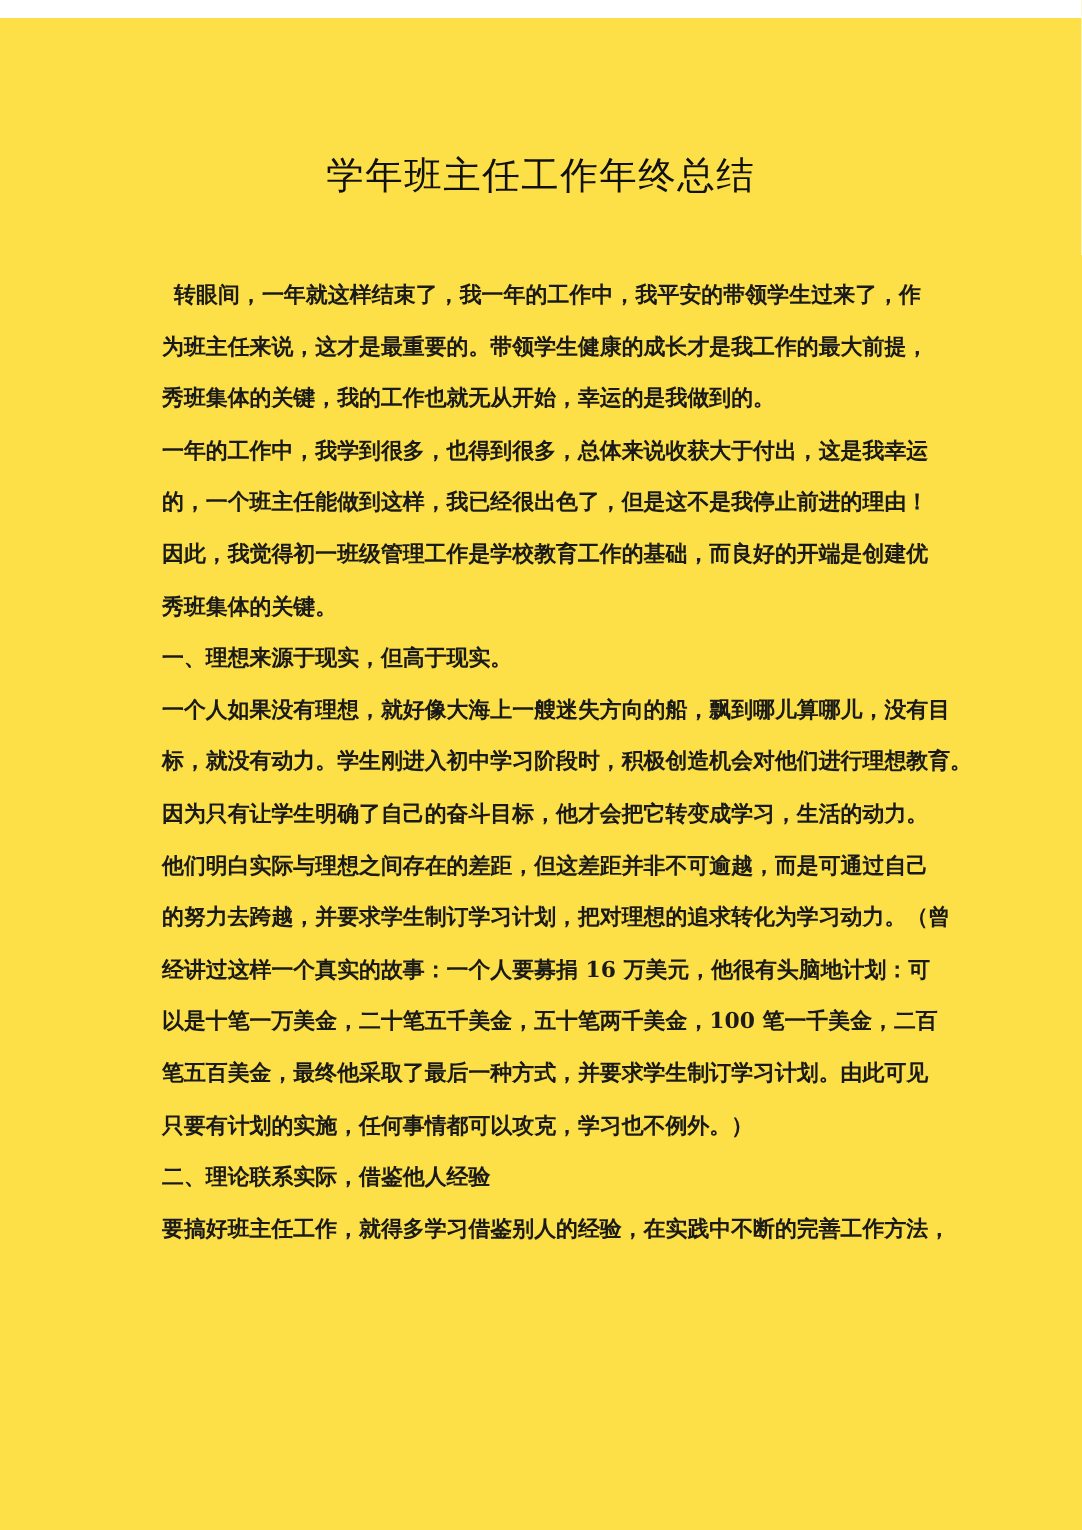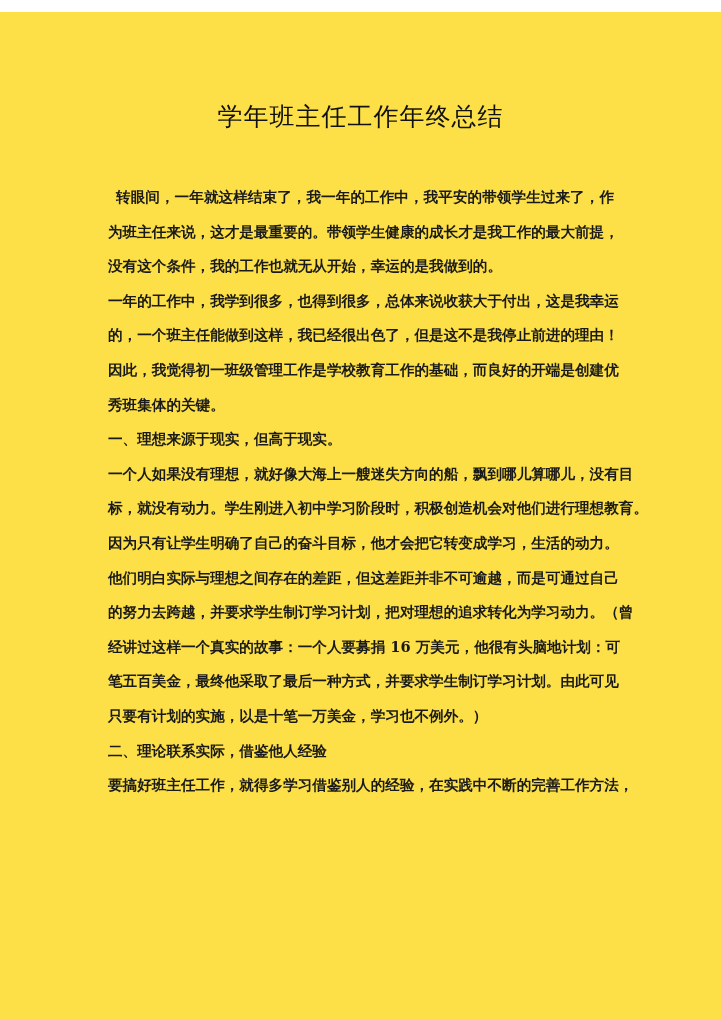--- a/index.html
+++ b/index.html
@@ -17,30 +17,31 @@
 </style>
 </head>
 <body>
 
 <div class="page">
   <div class="title">学年班主任工作年终总结</div>
 
   <div class="body">
     <div class="line indent">转眼间，一年就这样结束了，我一年的工作中，我平安的带领学生过来了，作</div>
     <div class="line">为班主任来说，这才是最重要的。带领学生健康的成长才是我工作的最大前提，</div>
-    <div class="line last">没有这个条件，我的工作也就无从开始，幸运的是我做到的。</div>
+    <div class="line last">秀班集体的关键，我的工作也就无从开始，幸运的是我做到的。</div>
     <div class="line">一年的工作中，我学到很多，也得到很多，总体来说收获大于付出，这是我幸运</div>
     <div class="line">的，一个班主任能做到这样，我已经很出色了，但是这不是我停止前进的理由！</div>
     <div class="line">因此，我觉得初一班级管理工作是学校教育工作的基础，而良好的开端是创建优</div>
     <div class="line last">秀班集体的关键。</div>
     <div class="line last">一、理想来源于现实，但高于现实。</div>
     <div class="line">一个人如果没有理想，就好像大海上一艘迷失方向的船，飘到哪儿算哪儿，没有目</div>
     <div class="line">标，就没有动力。学生刚进入初中学习阶段时，积极创造机会对他们进行理想教育。</div>
     <div class="line last">因为只有让学生明确了自己的奋斗目标，他才会把它转变成学习，生活的动力。</div>
     <div class="line">他们明白实际与理想之间存在的差距，但这差距并非不可逾越，而是可通过自己</div>
     <div class="line">的努力去跨越，并要求学生制订学习计划，把对理想的追求转化为学习动力。（曾</div>
     <div class="line">经讲过这样一个真实的故事：一个人要募捐 16 万美元，他很有头脑地计划：可</div>
+    <div class="line">以是十笔一万美金，二十笔五千美金，五十笔两千美金，100 笔一千美金，二百</div>
     <div class="line">笔五百美金，最终他采取了最后一种方式，并要求学生制订学习计划。由此可见</div>
-    <div class="line last">只要有计划的实施，以是十笔一万美金，学习也不例外。）</div>
+    <div class="line last">只要有计划的实施，任何事情都可以攻克，学习也不例外。）</div>
     <div class="line last">二、理论联系实际，借鉴他人经验</div>
     <div class="line">要搞好班主任工作，就得多学习借鉴别人的经验，在实践中不断的完善工作方法，</div>
   </div>
 </div>
 
 </body></html>

